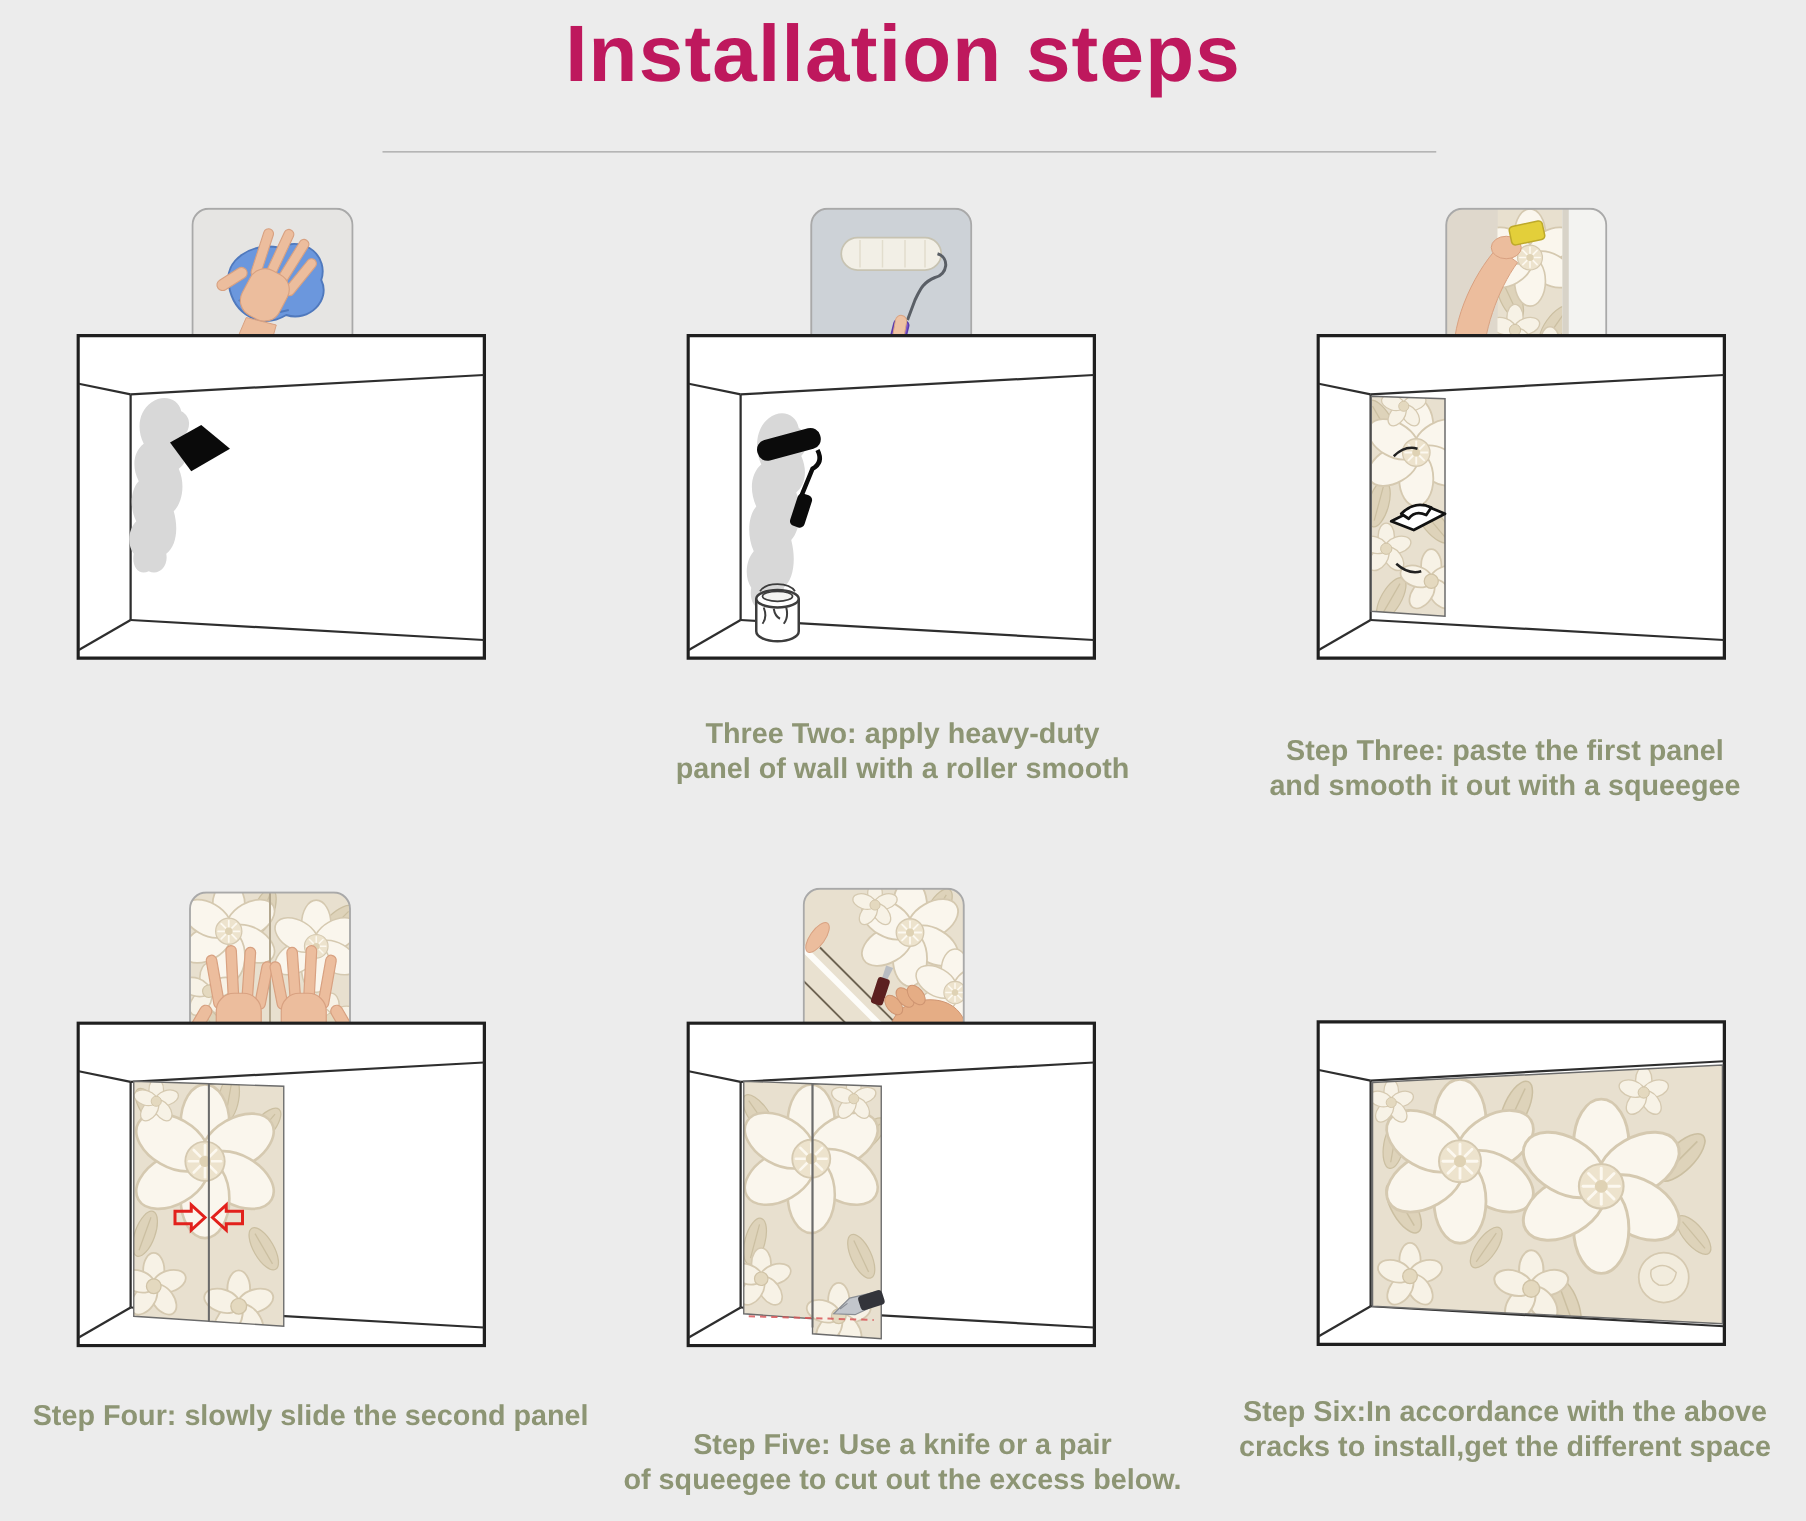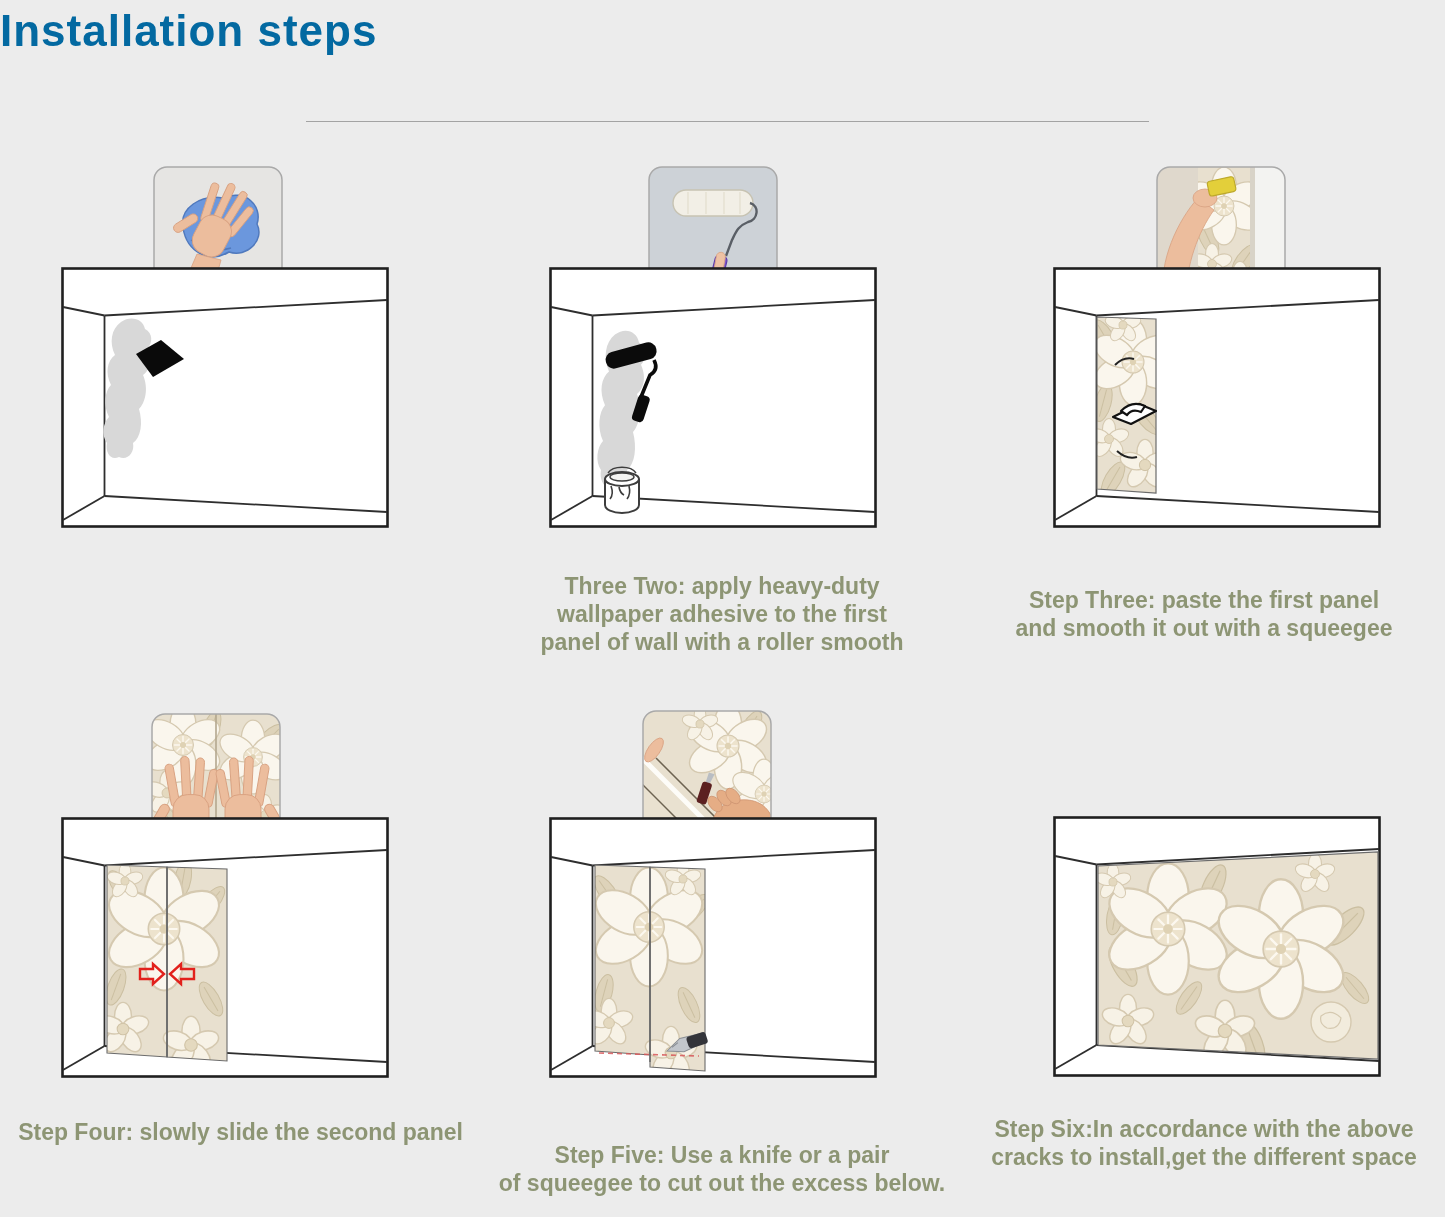--- a/index.html
+++ b/index.html
@@ -1,19 +1,19 @@
 <!DOCTYPE html>
 <html><head>
 <meta charset="utf-8">
 <style>
   html,body{margin:0;padding:0;}
   body{font-family:"Liberation Sans", sans-serif;}
   #canvas{position:relative;width:1445px;height:1217px;background:#ececec;overflow:hidden;}
-  .title{position:absolute;top:6px;left:0;width:100%;
-         font-size:44px;font-weight:bold;color:#0369a1;letter-spacing:1px;}
+  .title{position:absolute;top:6px;left:0;width:100%;text-align:center;
+         font-size:64px;font-weight:bold;color:#be185d;letter-spacing:1px;}
   .divider{position:absolute;top:121px;left:306px;width:843px;height:1px;background:#a3a3a3;}
   .step{position:absolute;}
   .room{position:absolute;}
   .thumb{position:absolute;}
   .caption{position:absolute;left:0;width:100%;text-align:center;
            font-size:23px;line-height:28px;font-weight:bold;color:#8d9574;}
   svg{display:block;}
 </style>
 </head>
 <body>
@@ -138,21 +138,20 @@
       <g stroke="#3d3d3d" fill="#ffffff">
         <path d="M56,212 v26 a17,8 0 0 0 34,0 v-26" stroke-width="2"></path>
         <ellipse cx="73" cy="212" rx="17" ry="7" stroke-width="2"></ellipse>
         <ellipse cx="73" cy="210" rx="12" ry="4" fill="#f4f4f2" stroke-width="1.4"></ellipse>
         <path d="M62,219 q3,8 -1,13 M70,220 q1,6 5,8 M80,219 q2,8 -2,13" fill="none" stroke-width="1.6"></path>
         <path d="M59,206 a15,9 0 0 1 28,0" fill="none" stroke-width="1.4"></path>
       </g>
     </svg>
     <div class="caption" style="top:432px;">
       <div>Three Two: apply heavy-duty</div>
-      <div>wallpaper adhesive to the first</div>
       <div>panel of wall with a roller smooth</div>
     </div>
   </section>
 
   <section class="step" style="left:963px;top:140px;width:482px;height:545px;">
     <svg class="thumb" style="left:193px;top:26px;" width="130" height="130" viewBox="0 0 130 130">
       <clipPath id="t3c">
           <rect x="1" y="1" width="128" height="128" rx="13"></rect>
         </clipPath>
       <g clip-path="url(#t3c)">
@@ -199,21 +198,21 @@
         <path d="M60,150 L86,137 L103,144 L78,157 Z"></path>
         <path d="M68,144 q11,-11 24,-5 l-4,6 q-9,-4 -14,3 Z"></path>
       </g>
     </svg>
     <div class="caption" style="top:446px;">
       <div>Step Three: paste the first panel</div>
       <div>and smooth it out with a squeegee</div>
     </div>
   </section>
 
-  <section class="step" style="left:0;top:690px;width:481px;height:527px;">
+  <section class="step" style="left:0;top:690px;width:481px;height:527px;padding-left:16px;">
     <svg class="thumb" style="left:151px;top:23px;" width="130" height="130" viewBox="0 0 130 130">
       <clipPath id="t4c">
           <rect x="1" y="1" width="128" height="128" rx="13"></rect>
         </clipPath>
       <g clip-path="url(#t4c)">
         <rect width="130" height="130" fill="#e8e0cf"></rect>
         <use href="#leafG" transform="translate(60,16) rotate(20)"></use>
         <use href="#leafG" transform="translate(20,110) rotate(-30)"></use>
         <use href="#leafG" transform="translate(118,26) rotate(45)"></use>
         <use href="#fbig" transform="translate(32,32)"></use>

